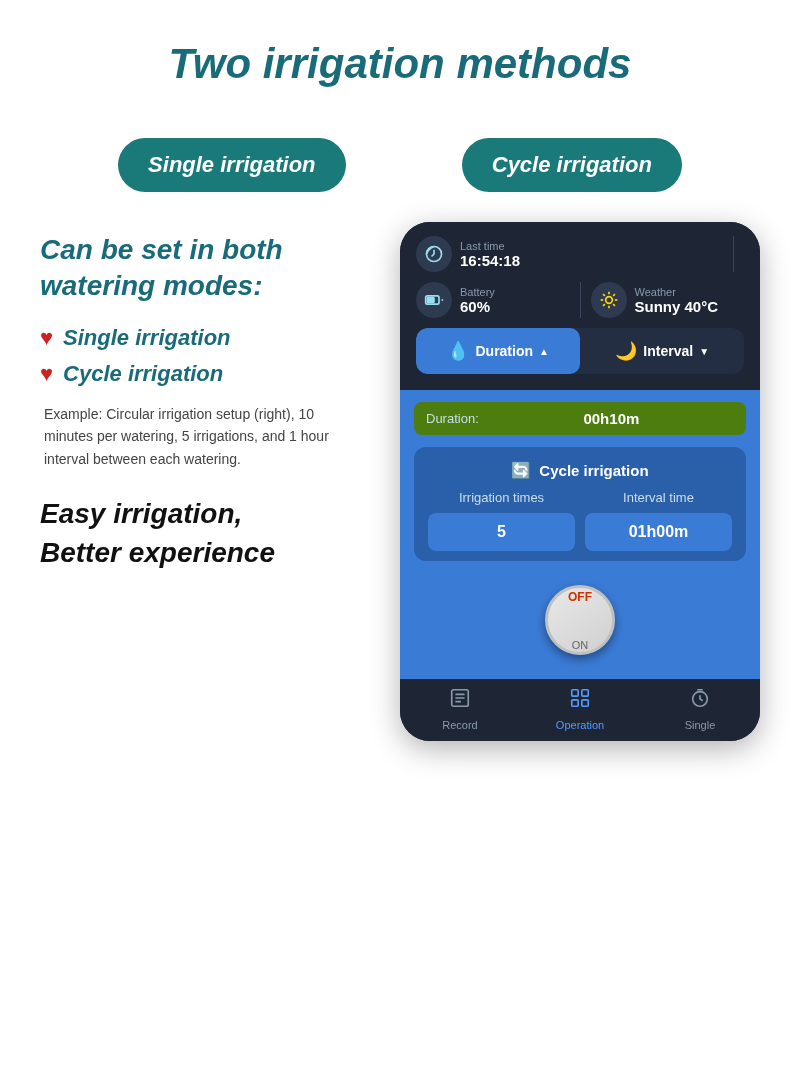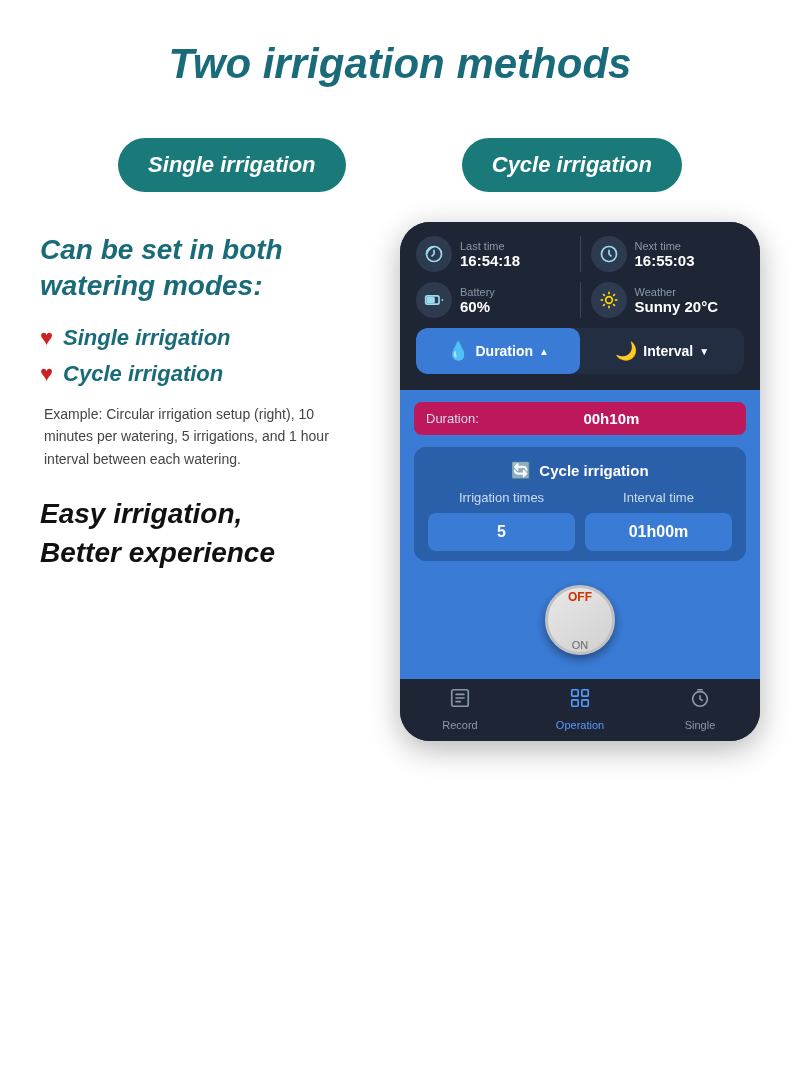--- a/index.html
+++ b/index.html
@@ -197,21 +197,21 @@
 
     
     .phone-content {
       background: #3a7bd5;
       padding: 12px 14px 14px;
     }
 
     .duration-row {
       display: flex;
       align-items: center;
-      background: #be185d;
+      background: #4d7c0f;
       border-radius: 8px;
       padding: 8px 12px;
       margin-bottom: 12px;
     }
     .duration-label {
       font-size: 13px;
       color: #cde;
       margin-right: 10px;
     }
     .duration-value {
@@ -381,32 +381,20 @@
                 <path d="M3 12 Q5 6 12 3" stroke="#9de" stroke-width="2" fill="none" marker-end="url(#arr)"></path>
               </svg>
             </div>
             <div class="phone-info-text">
               <span class="phone-info-label">Last time</span>
               <span class="phone-info-value">16:54:18</span>
             </div>
           </div>
           <div class="divider-v"></div>
 
-          <div class="phone-info-block">
-            <div class="phone-icon-circle">
-              <svg width="20" height="20" viewBox="0 0 24 24" fill="none" stroke="#9de" stroke-width="2">
-                <circle cx="12" cy="12" r="9"></circle>
-                <polyline points="12 7 12 12 15 15"></polyline>
-              </svg>
-            </div>
-            <div class="phone-info-text">
-              <span class="phone-info-label">Next time</span>
-              <span class="phone-info-value">16:55:03</span>
-            </div>
-          </div>
         </div>
 
         <div class="phone-row">
 
           <div class="phone-info-block">
             <div class="phone-icon-circle">
               <svg width="20" height="20" viewBox="0 0 24 24" fill="none" stroke="#9de" stroke-width="2">
                 <rect x="2" y="7" width="16" height="10" rx="2"></rect>
                 <line x1="22" y1="11" x2="22" y2="13"></line>
                 <rect x="4" y="9" width="8" height="6" fill="#9de" rx="1"></rect>
@@ -428,21 +416,21 @@
                 <line x1="2" y1="12" x2="5" y2="12"></line>
                 <line x1="19" y1="12" x2="22" y2="12"></line>
                 <line x1="4.9" y1="4.9" x2="7" y2="7"></line>
                 <line x1="17" y1="17" x2="19.1" y2="19.1"></line>
                 <line x1="19.1" y1="4.9" x2="17" y2="7"></line>
                 <line x1="7" y1="17" x2="4.9" y2="19.1"></line>
               </svg>
             </div>
             <div class="phone-info-text">
               <span class="phone-info-label">Weather</span>
-              <span class="phone-info-value">Sunny 20°C</span>
+              <span class="phone-info-value">Sunny 40°C</span>
             </div>
           </div>
         </div>
 
         <div class="phone-tab-row">
           <div class="phone-tab active">
             <span class="phone-tab-icon">💧</span>
             <span class="phone-tab-label">Duration</span>
             <span class="phone-tab-arrow">▲</span>
           </div>

